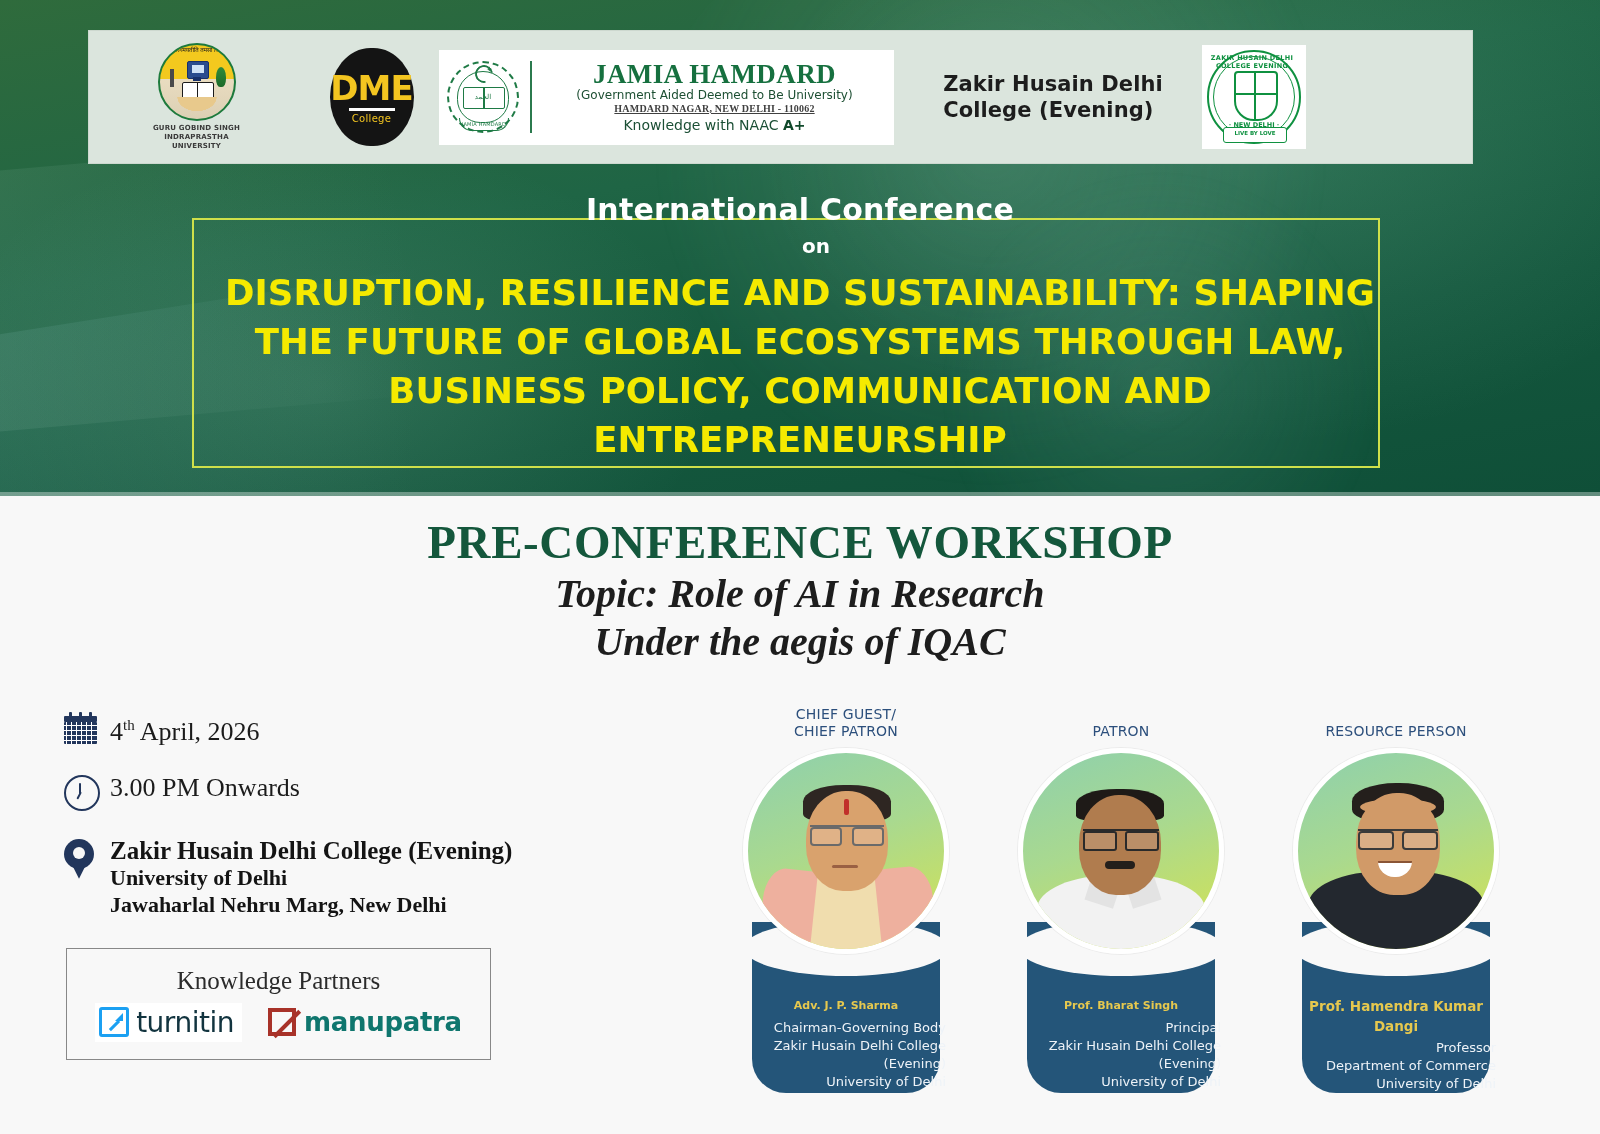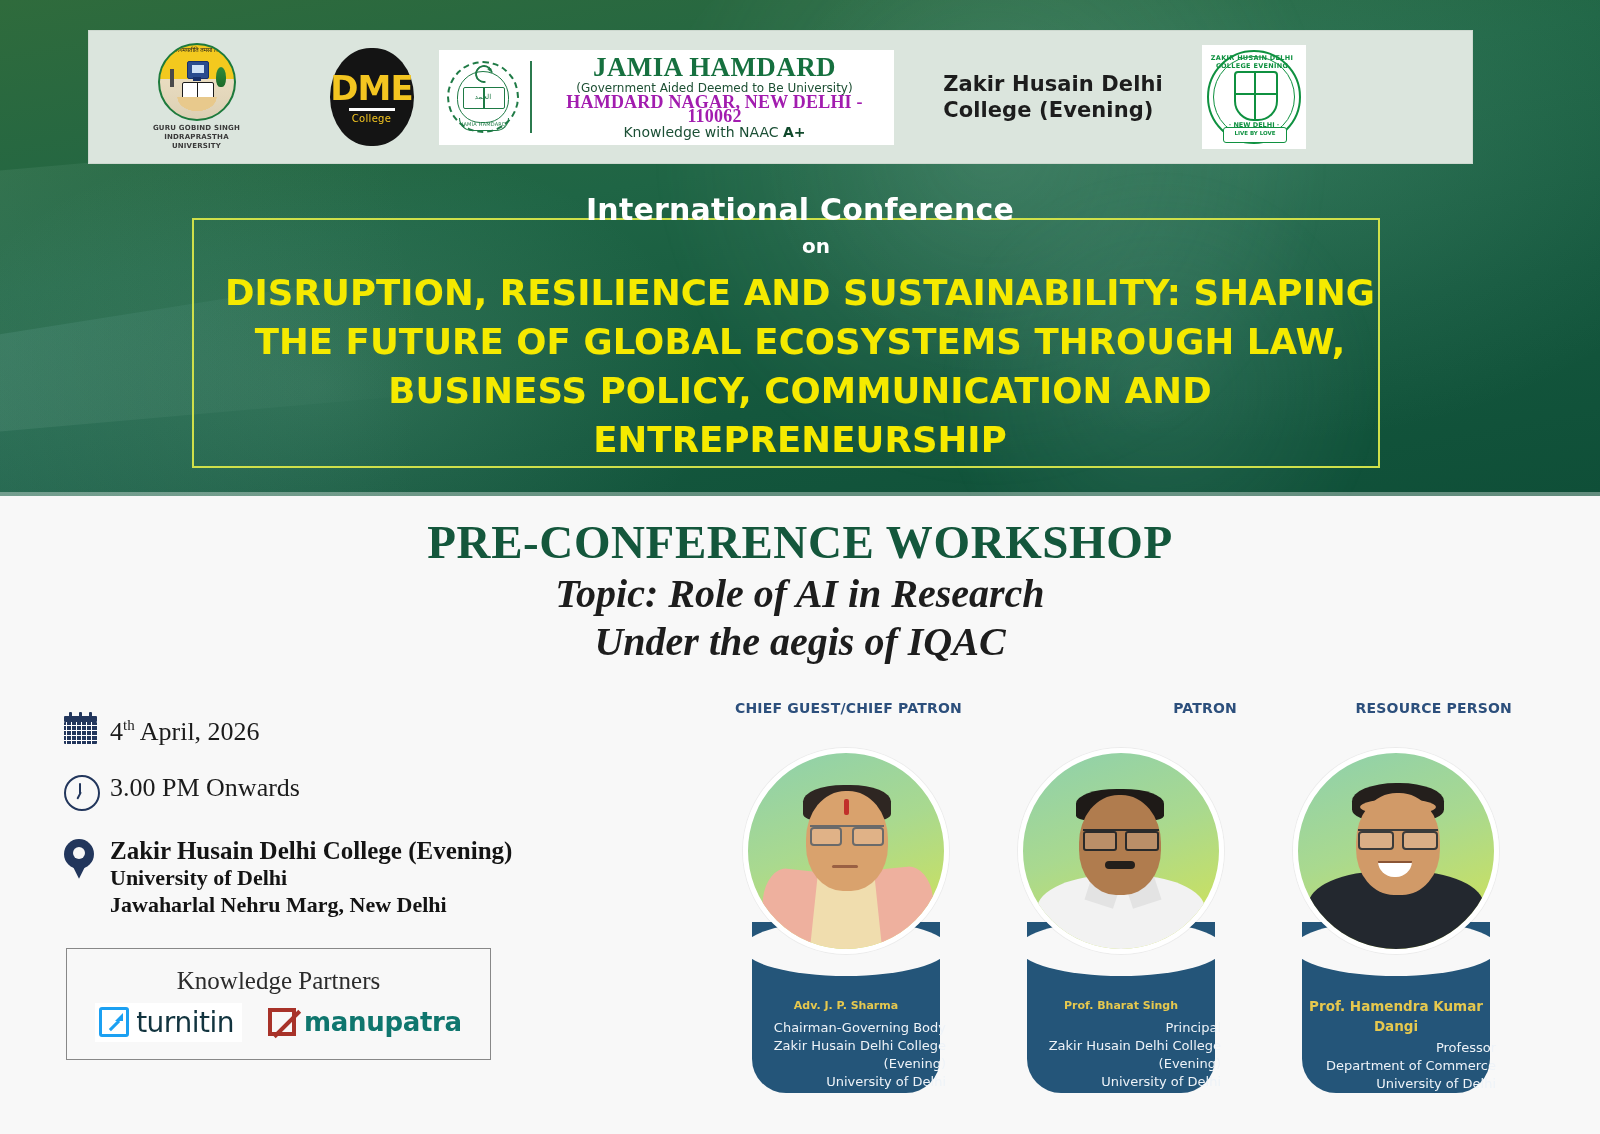--- a/index.html
+++ b/index.html
@@ -102,21 +102,21 @@
     border:2px solid #1e7a45;border-right-color:transparent;transform:rotate(35deg);
   }
   .jh-seal .star{position:absolute;left:41px;top:7px;color:#1e7a45;font-size:8px;line-height:8px;}
   .jh-seal .arab{position:absolute;left:0;right:0;top:34px;text-align:center;font-size:7px;color:#1e7a45;font-family:"DejaVu Sans",sans-serif;}
   .jh-seal .base{position:absolute;left:14px;bottom:4px;width:48px;height:12px;border-radius:0 0 24px 24px;border:1.5px solid #1e7a45;border-top:none;}
   .jh-seal .base span{display:block;text-align:center;font-size:5px;color:#1e7a45;margin-top:3px;font-family:"DejaVu Sans",sans-serif;letter-spacing:.2px;}
   .jh-div{width:2px;height:72px;background:#2b7a4e;margin:0 9px;flex:0 0 2px;}
   .jh-txt{flex:1;text-align:center;}
   .jh-t1{font-family:"Liberation Serif",serif;font-weight:bold;font-size:27px;line-height:28px;color:#16703f;letter-spacing:.4px;}
   .jh-t2{font-family:"DejaVu Sans",sans-serif;font-size:12px;line-height:14px;color:#1d4f33;}
-  .jh-t3{font-family:"Liberation Serif",serif;font-weight:bold;font-size:18px;line-height:14px;color:#a21caf;letter-spacing:.2px;}
+  .jh-t3{font-family:"Liberation Serif",serif;font-weight:bold;font-size:10px;line-height:14px;color:#404040;letter-spacing:.2px;text-decoration:underline;}
   .jh-t4{font-family:"DejaVu Sans",sans-serif;font-size:14px;line-height:17px;color:#1b4f35;margin-top:1px;}
   .jh-t4 b{color:#10492b;}
 
   
   .zh-txt{
     font-family:"DejaVu Sans",sans-serif;font-weight:bold;font-size:21px;line-height:26px;
     color:#1d1d1d;letter-spacing:.1px;padding-left:18px;
   }
   
   .zhlogo{width:104px;height:104px;background:#fff;position:relative;}
@@ -220,23 +220,23 @@
   .mp-mark:after{content:"";position:absolute;left:-3px;top:10px;width:36px;height:4px;background:#a83229;transform:rotate(-45deg);}
   .mp-word{font-family:"DejaVu Sans",sans-serif;font-weight:bold;font-size:26px;color:#0f766e;margin-left:8px;letter-spacing:-.3px;}
 
   
   .cards{position:absolute;left:720px;top:700px;width:840px;height:420px;}
   .card{position:absolute;width:232px;}
   .card-1{left:10px;}
   .card-2{left:285px;}
   .card-3{left:560px;}
   .card-role{
-    text-align:center;font-family:"DejaVu Sans",sans-serif;font-weight:bold;
+    text-align:center;font-family:"DejaVu Sans",sans-serif;font-weight:normal;
     font-size:14px;line-height:17px;color:#2c4f7c;letter-spacing:.2px;
-    height:40px;display:flex;flex-direction:row;justify-content:flex-end;
+    height:40px;display:flex;flex-direction:column;justify-content:flex-end;
   }
   .card-body{position:relative;width:232px;height:345px;margin-top:8px;}
   .card-panel{
     position:absolute;left:22px;top:200px;width:188px;height:145px;
     background:#245579;border-radius:6px 6px 34px 34px;
   }
   .card-panel:before{
     content:"";position:absolute;left:0;right:0;top:-26px;height:52px;
     background:radial-gradient(ellipse 102px 26px at 50% 100%, transparent 0 99%, #245579 99%);
   }

